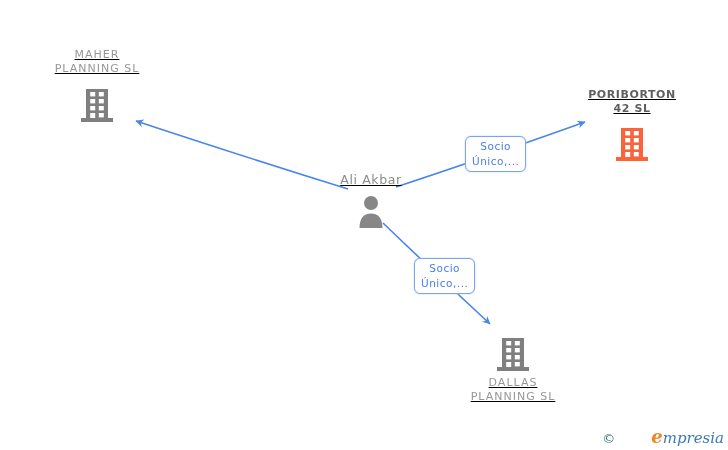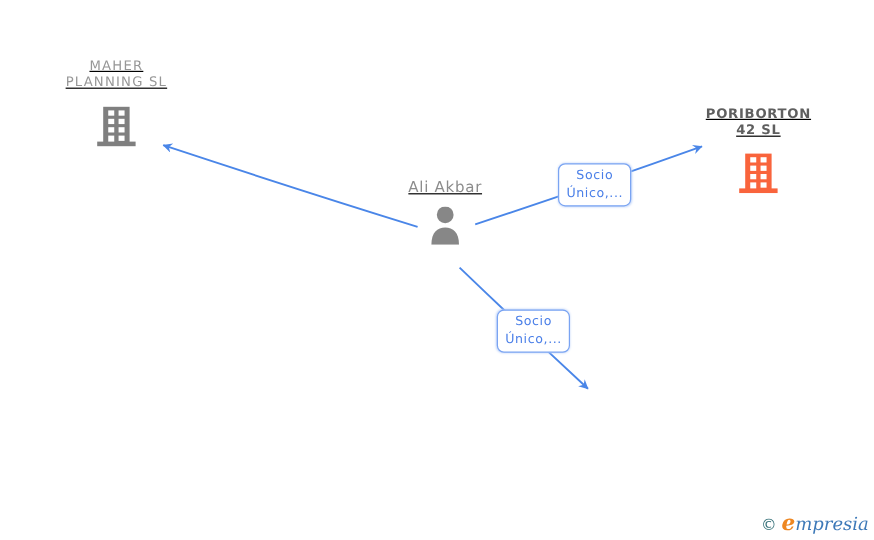--- a/index.html
+++ b/index.html
@@ -45,21 +45,21 @@
     position:absolute;background:#ffffff;border:1px solid var(--label_border);
     border-radius:6px;padding:2px 6px;text-align:center;
     font-size:10.5px;line-height:15px;letter-spacing:0.5px;color:var(--label_blue);
     box-shadow:0 0 2px #b9cff8;white-space:nowrap;
   }
   .edge-label span{display:block;}
   .footer-logo{
     position:absolute;right:4px;bottom:3px;display:flex;align-items:baseline;gap:4px;
   }
   .copyright-mark{color:var(--logo_teal);font-size:13px;}
-  .brand{font-family:"DejaVu Serif","Liberation Serif",serif;font-style:italic;}
+  .brand{font-family:"DejaVu Serif","Liberation Serif",serif;font-style:italic;margin-left:32px;}
   .brand-initial{color:var(--logo_orange);font-size:18px;font-weight:bold;}
   .brand-rest{color:var(--logo_blue);font-size:15px;}
 </style>
 </head>
 <body>
 
 <div class="canvas">
 
   <svg class="edges" width="728" height="450" viewBox="0 0 728 450">
     <defs>
@@ -103,28 +103,46 @@
       <rect x="18.8" y="4" width="5" height="4.4" class="window"></rect>
       <rect x="10.2" y="11" width="5" height="4.4" class="window"></rect>
       <rect x="18.8" y="11" width="5" height="4.4" class="window"></rect>
       <rect x="10.2" y="18" width="5" height="4.4" class="window"></rect>
       <rect x="18.8" y="18" width="5" height="4.4" class="window"></rect>
       <rect x="10.2" y="25" width="5" height="5" class="window"></rect>
       <rect x="18.8" y="25" width="5" height="4.4" class="window"></rect>
     </svg>
   </div>
 
-  <div class="node" style="left:301px;top:148px;">
+  <div class="node" style="left:301px;top:172px;">
     <div class="person-label">Ali Akbar</div>
     <svg class="person-gap" width="26" height="32" viewBox="0 0 26 32">
       <circle cx="13" cy="7" r="7" class="person-fill"></circle>
       <path d="M1.5,32 C1.5,21.5 6.5,17.5 13,17.5 C19.5,17.5 24.5,21.5 24.5,32 Z" class="person-fill"></path>
     </svg>
   </div>
 
+  <div class="node" style="left:443px;top:337px;">
+    <svg width="34" height="34" viewBox="0 0 34 34">
+      <rect x="6" y="1" width="22" height="30" class="building-gray"></rect>
+      <rect x="1" y="30" width="32" height="4" class="building-gray"></rect>
+      <rect x="10.2" y="4" width="5" height="4.4" class="window"></rect>
+      <rect x="18.8" y="4" width="5" height="4.4" class="window"></rect>
+      <rect x="10.2" y="11" width="5" height="4.4" class="window"></rect>
+      <rect x="18.8" y="11" width="5" height="4.4" class="window"></rect>
+      <rect x="10.2" y="18" width="5" height="4.4" class="window"></rect>
+      <rect x="18.8" y="18" width="5" height="4.4" class="window"></rect>
+      <rect x="10.2" y="25" width="5" height="5" class="window"></rect>
+      <rect x="18.8" y="25" width="5" height="4.4" class="window"></rect>
+    </svg>
+    <div class="company-label label-gap">
+      <span>DALLAS</span>
+      <span>PLANNING SL</span>
+    </div>
+  </div>
 
   <div class="edge-label" style="left:465px;top:136px;">
     <span>Socio</span>
     <span>Único,...</span>
   </div>
   <div class="edge-label" style="left:414px;top:258px;">
     <span>Socio</span>
     <span>Único,...</span>
   </div>
 

